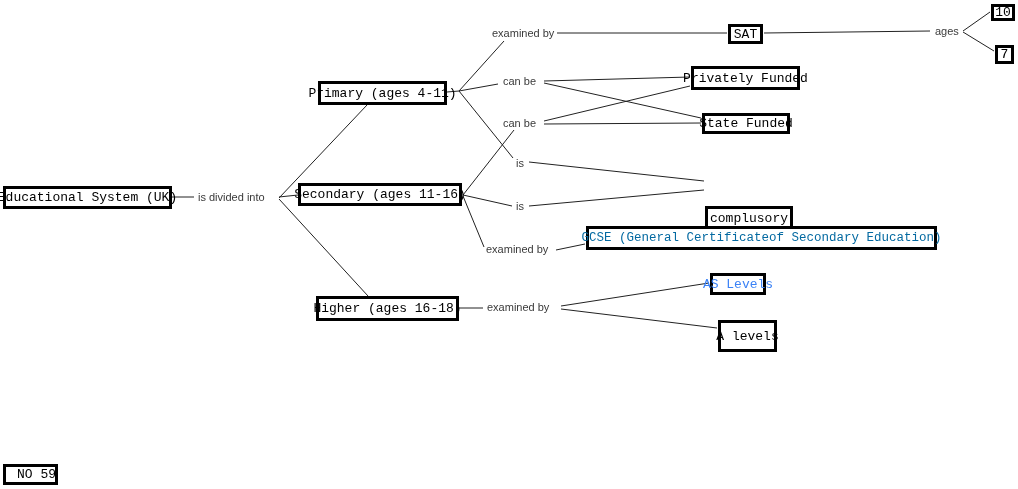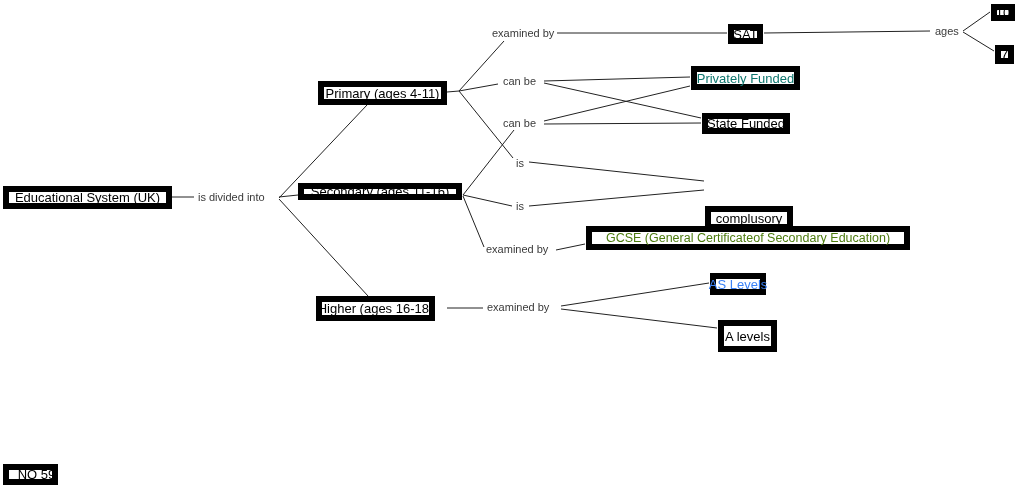--- a/index.html
+++ b/index.html
@@ -7,27 +7,27 @@
     position: relative;
     width: 1018px;
     height: 489px;
     background: #ffffff;
     overflow: hidden;
   }
   #edges { position: absolute; left: 0; top: 0; }
   .node {
     position: absolute;
     box-sizing: border-box;
-    border: 6px solid #0f766e;
+    border: 3px solid #0f766e;
     background: #ffffff;
     display: flex;
     align-items: center;
     justify-content: center;
     white-space: nowrap;
-    font-family: Liberation Sans, sans-serif;
+    font-family: Liberation Mono, monospace;
     font-size: 13px;
     color: #000000;
   }
   .node.small { font-size: 12.5px; }
   .link-label {
     position: absolute;
     white-space: nowrap;
     background: #ffffff;
     font-family: "Liberation Sans", sans-serif;
     font-size: 11px;
@@ -62,29 +62,29 @@
       <line x1="544" y1="124" x2="701" y2="123" stroke="#222222" stroke-width="1"></line>
       <line x1="529" y1="162" x2="704" y2="181" stroke="#222222" stroke-width="1"></line>
       <line x1="529" y1="206" x2="704" y2="190" stroke="#222222" stroke-width="1"></line>
       <line x1="556" y1="250" x2="585" y2="244" stroke="#222222" stroke-width="1"></line>
       <line x1="447" y1="308" x2="483" y2="308" stroke="#222222" stroke-width="1"></line>
       <line x1="561" y1="306" x2="709" y2="283" stroke="#222222" stroke-width="1"></line>
       <line x1="561" y1="309" x2="717" y2="328" stroke="#222222" stroke-width="1"></line>
     </svg>
     <div class="node" style="left: 3px; top: 186px; width: 169px; height: 23px; border-color: rgb(0, 0, 0); color: rgb(0, 0, 0);">Educational System (UK)</div>
     <div class="node" style="left: 318px; top: 81px; width: 129px; height: 24px; border-color: rgb(0, 0, 0); color: rgb(0, 0, 0);">Primary (ages 4-11)</div>
-    <div class="node" style="left: 298px; top: 183px; width: 164px; height: 17px; border-color: rgb(0, 0, 0); color: rgb(0, 0, 0);">Secondary (ages 11-16)</div>
-    <div class="node" style="left: 316px; top: 296px; width: 119px; height: 25px; border-color: rgb(0, 0, 0); color: rgb(0, 0, 0);">Higher (ages 16-18)</div>
+    <div class="node" style="left: 298px; top: 183px; width: 164px; height: 23px; border-color: rgb(0, 0, 0); color: rgb(0, 0, 0);">Secondary (ages 11-16)</div>
+    <div class="node" style="left: 316px; top: 296px; width: 143px; height: 25px; border-color: rgb(0, 0, 0); color: rgb(0, 0, 0);">Higher (ages 16-18)</div>
     <div class="node" style="left: 728px; top: 24px; width: 35px; height: 20px; border-color: rgb(0, 0, 0); color: rgb(0, 0, 0);">SAT</div>
     <div class="node" style="left: 991px; top: 4px; width: 24px; height: 17px; border-color: rgb(0, 0, 0); color: rgb(0, 0, 0);">10</div>
     <div class="node" style="left: 995px; top: 45px; width: 19px; height: 19px; border-color: rgb(0, 0, 0); color: rgb(0, 0, 0);">7</div>
-    <div class="node" style="left: 691px; top: 66px; width: 109px; height: 24px; border-color: rgb(0, 0, 0); color: #0f766e;">Privately Funded</div>
+    <div class="node" style="left: 691px; top: 66px; width: 109px; height: 24px; border-color: rgb(0, 0, 0); color: #000000;">Privately Funded</div>
     <div class="node" style="left: 702px; top: 113px; width: 88px; height: 21px; border-color: rgb(0, 0, 0); color: rgb(0, 0, 0);">State Funded</div>
     <div class="node" style="left: 705px; top: 174px; width: 88px; height: 24px; border-color: rgb(0, 0, 0); color: rgb(0, 0, 0); margin-top: 32px;">complusory</div>
-    <div class="node small" style="left: 586px; top: 226px; width: 324px; height: 24px; border-color: rgb(0, 0, 0); color: #4d7c0f;">GCSE (General Certificateof Secondary Education)</div>
+    <div class="node small" style="left: 586px; top: 226px; width: 351px; height: 24px; border-color: rgb(0, 0, 0); color: #0369a1;">GCSE (General Certificateof Secondary Education)</div>
     <div class="node" style="left: 710px; top: 273px; width: 56px; height: 22px; border-color: rgb(0, 0, 0); color: #3b82f6;">AS Levels</div>
     <div class="node" style="left: 718px; top: 320px; width: 59px; height: 32px; border-color: rgb(0, 0, 0); color: rgb(0, 0, 0);">A levels</div>
     <div class="node" style="left: 3px; top: 464px; width: 55px; height: 21px; border-color: rgb(0, 0, 0); color: rgb(0, 0, 0); padding-left: 12px;">NO 59</div>
     <span class="link-label" style="left: 197px; top: 191px; color: rgb(58, 58, 58);">is divided into</span>
     <span class="link-label" style="left: 491px; top: 27px; color: rgb(58, 58, 58);">examined by</span>
     <span class="link-label" style="left: 502px; top: 75px; color: rgb(58, 58, 58);">can be</span>
     <span class="link-label" style="left: 502px; top: 117px; color: rgb(58, 58, 58);">can be</span>
     <span class="link-label" style="left: 515px; top: 157px; color: rgb(58, 58, 58);">is</span>
     <span class="link-label" style="left: 515px; top: 200px; color: rgb(58, 58, 58);">is</span>
     <span class="link-label" style="left: 485px; top: 243px; color: rgb(58, 58, 58);">examined by</span>

